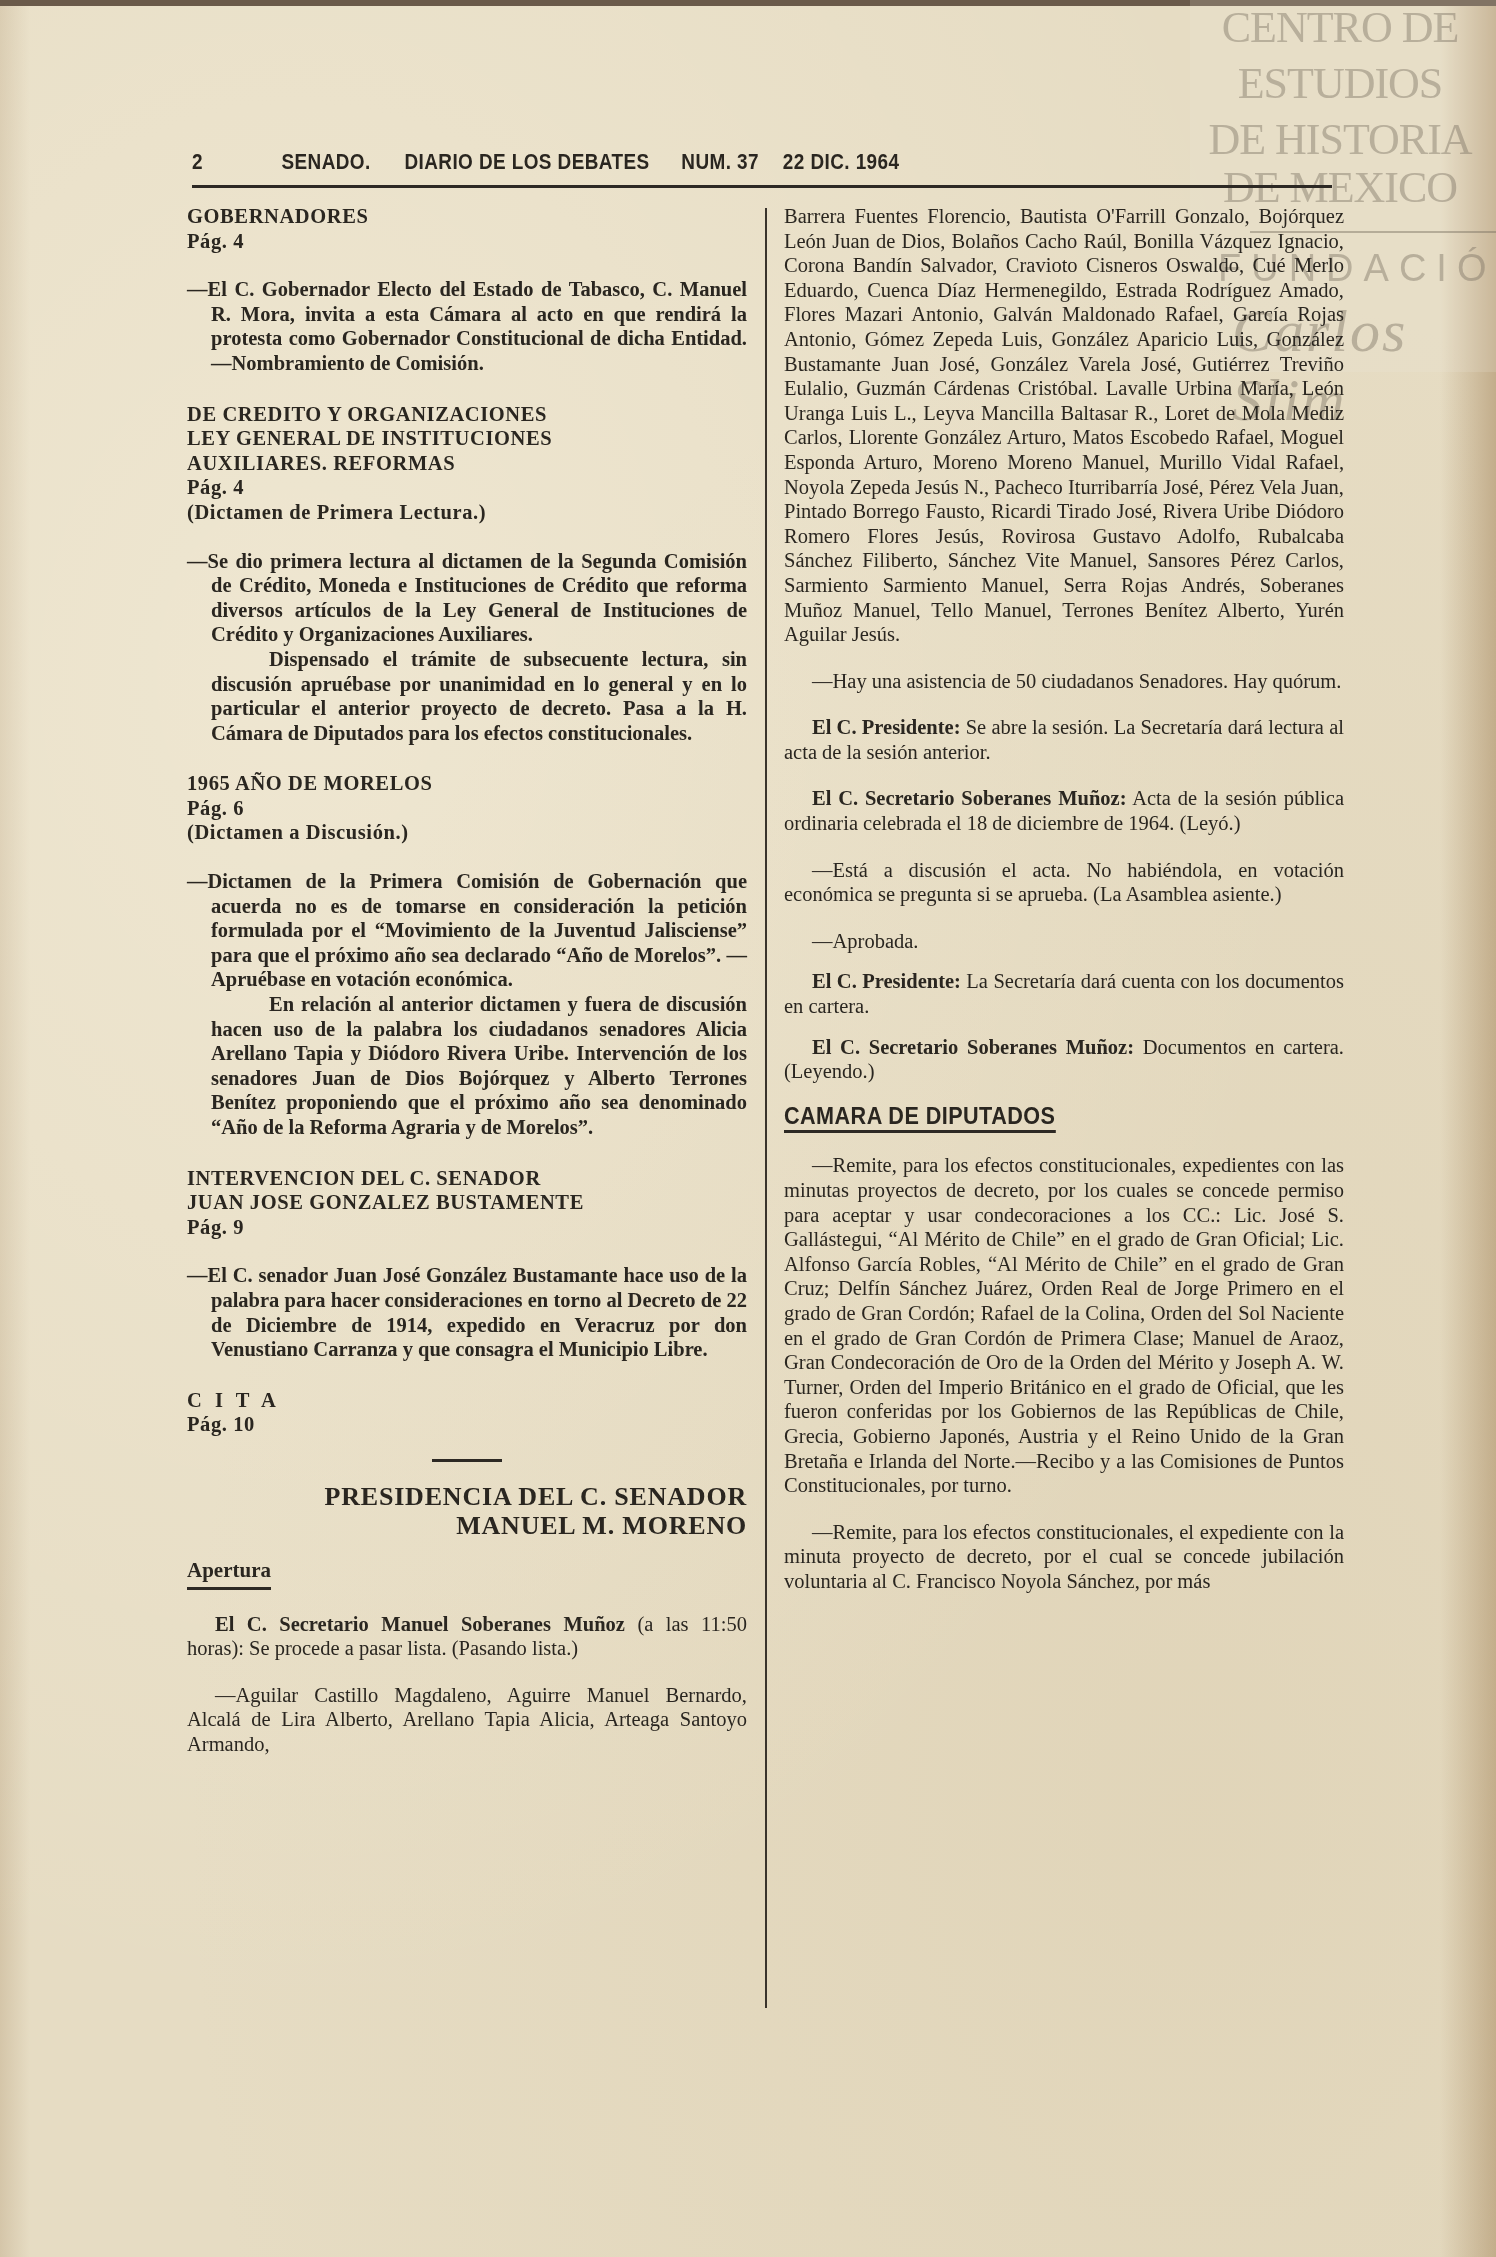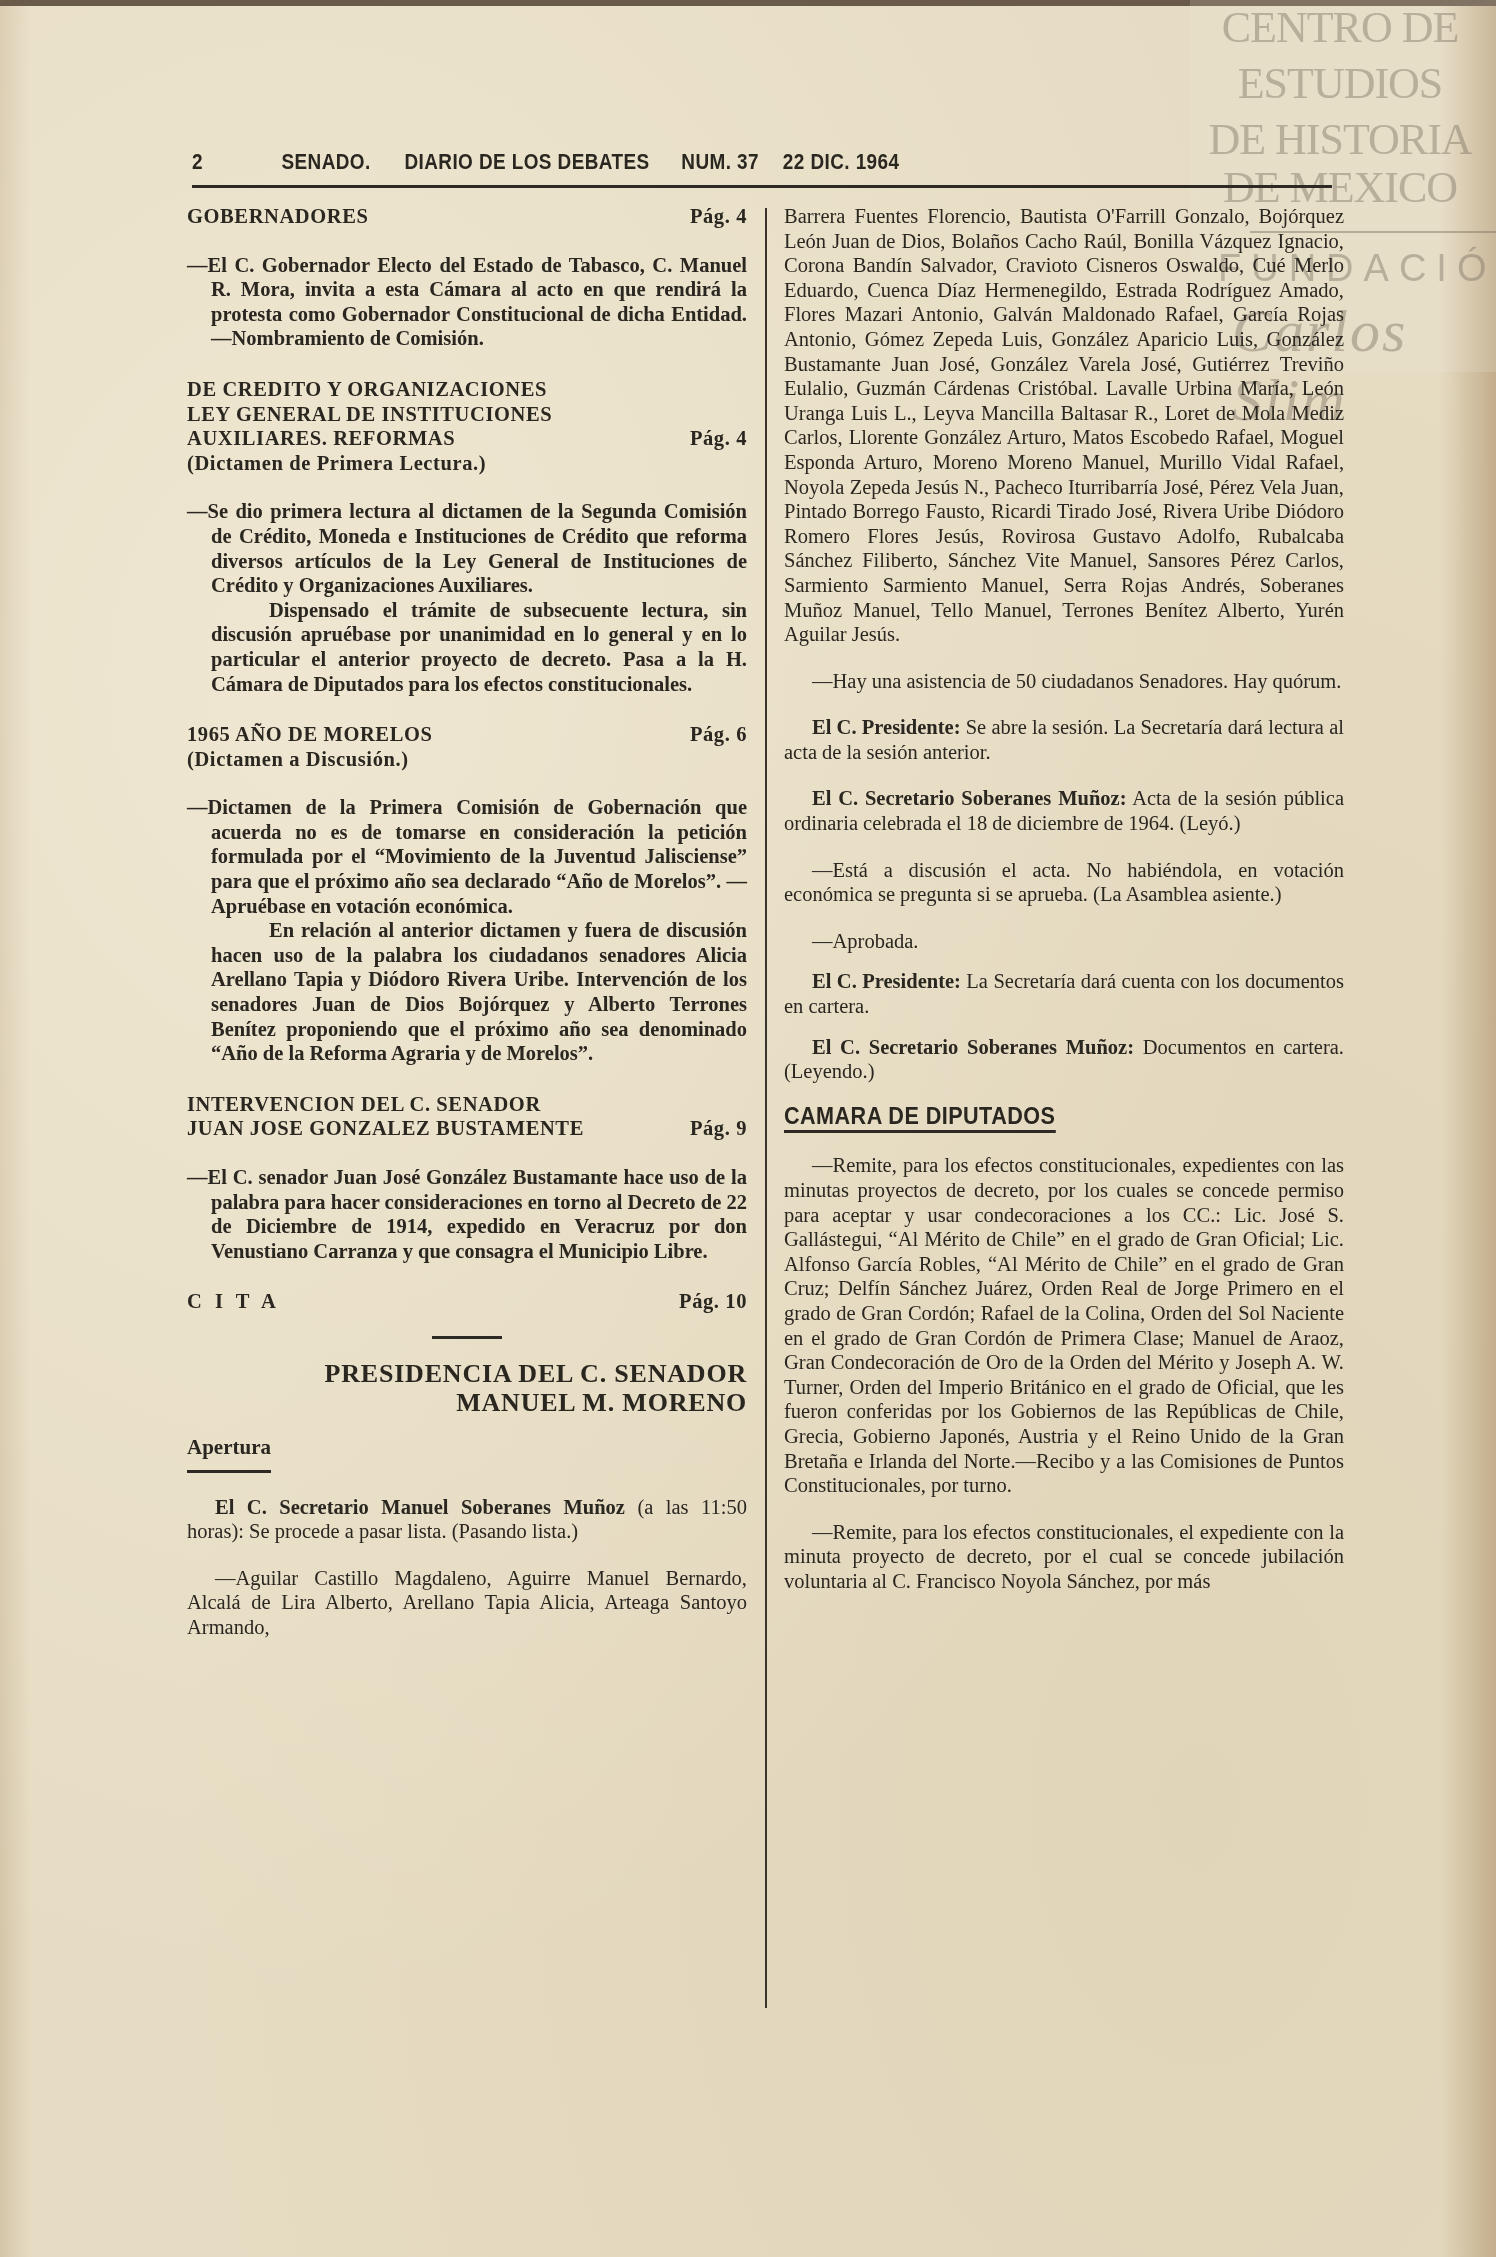--- a/index.html
+++ b/index.html
@@ -36,37 +36,37 @@
       position: absolute; left: 765px; top: 208px; width: 0; height: 1800px;
       border-left: 2px solid #3a342c;
     }
     .col {
       position: absolute; top: 204px;
       font-size: 20.5px; line-height: 24.6px; text-align: justify;
     }
     .col-left { left: 187px; width: 560px; }
     .col-right { left: 784px; width: 560px; }
     .toc-title {
-      display: flex; justify-content: space-between; align-items: baseline;
-      font-weight: bold; font-size: 20.5px; letter-spacing: 0.6px;
+      display: flex; justify-content: center; align-items: baseline;
+      font-weight: bold; font-size: 20.5px; letter-spacing: 0.6px; flex-direction: column;
     }
     .toc-sub { font-weight: bold; letter-spacing: 0.6px; }
     .toc-block { margin-bottom: 26px; }
     .toc-body { font-weight: bold; margin-top: 24px; }
     .toc-body p { margin: 0; }
     .hang { padding-left: 24px; text-indent: -24px; }
     .indent { text-indent: 58px; padding-left: 24px; }
     .short-rule { width: 70px; margin: 22px auto 20px auto; border-top: 3px solid #2d2924; }
     .pres-title {
       text-align: right; font-weight: bold; font-size: 26px; line-height: 29px;
       letter-spacing: 0.8px; margin: 20px 0 18px 0;
     }
     .apertura {
       display: inline-block; font-weight: bold; font-size: 21px;
-      border-bottom: 3px solid #2d2924; padding-bottom: 10px; margin-bottom: 22px;
+      border-bottom: 3px solid #2d2924; padding-bottom: 4px; margin-bottom: 22px;
     }
     .para { margin: 0 0 22px 0; text-indent: 28px; }
     .para.tight { margin-bottom: 16px; }
     .para b { font-weight: bold; }
     .section-head {
       display: inline-block; font-family: "Liberation Sans", sans-serif; font-weight: bold;
       font-size: 24px; letter-spacing: 0.5px; transform: scaleX(0.9); transform-origin: left;
       border-bottom: 3px solid #2d2924; padding-bottom: 2px; margin: 4px 0 20px 0;
     }
     .watermark {

